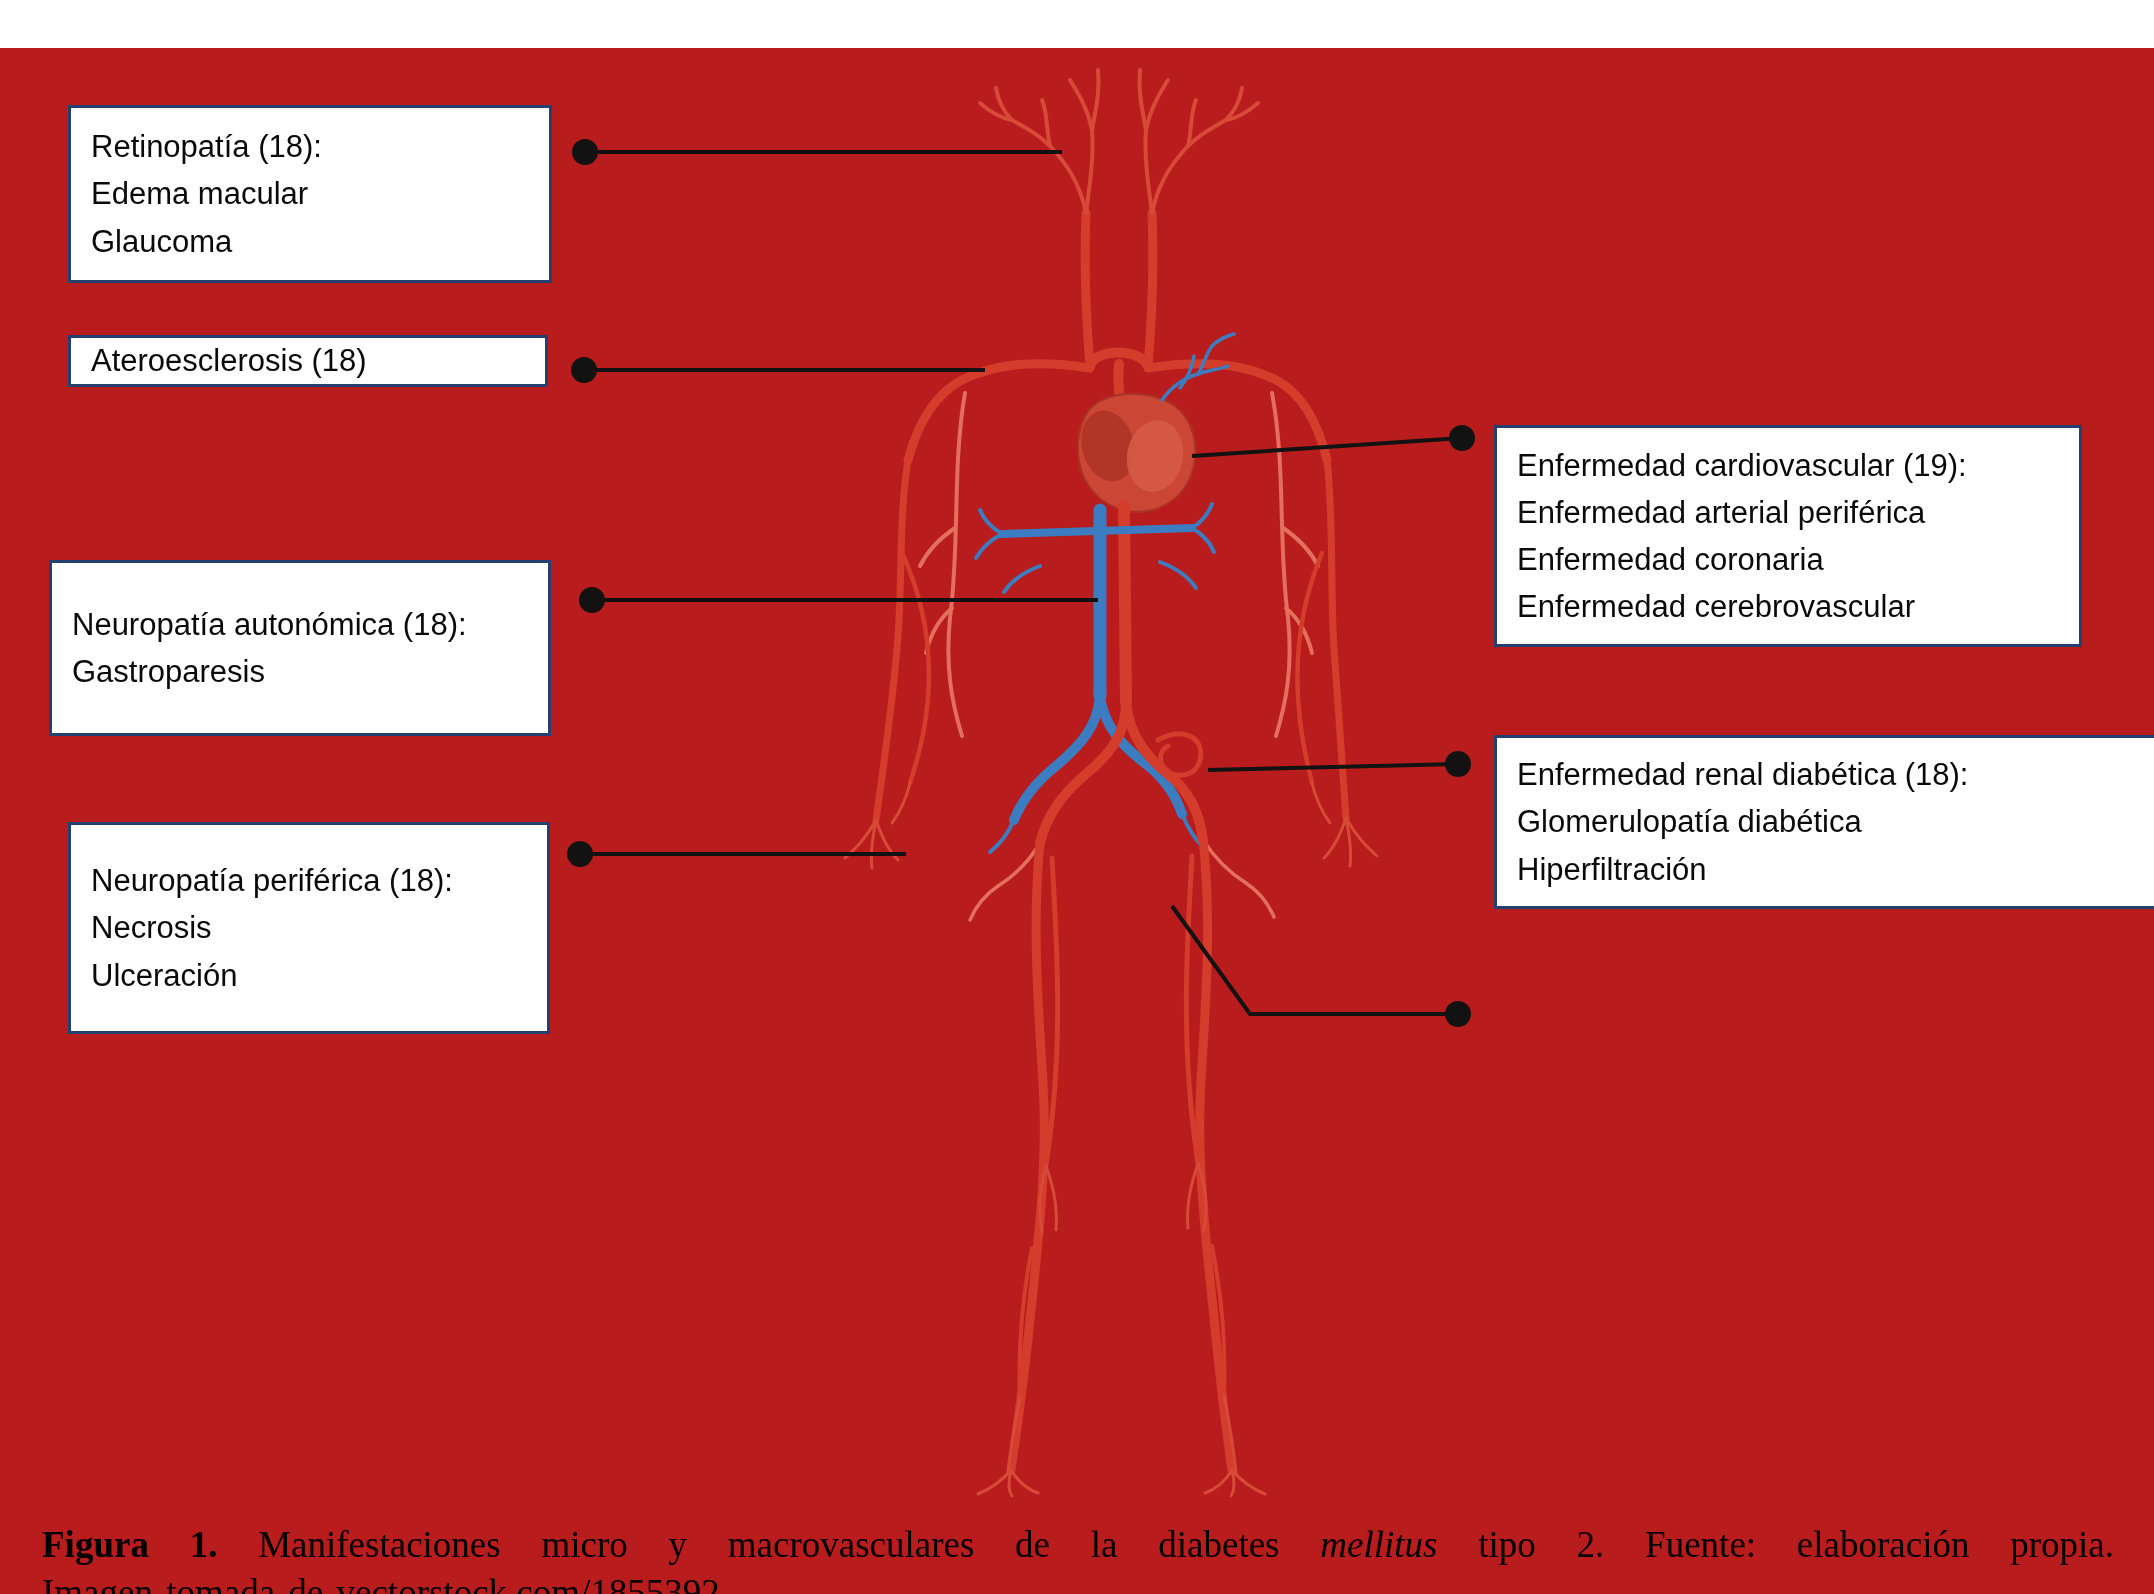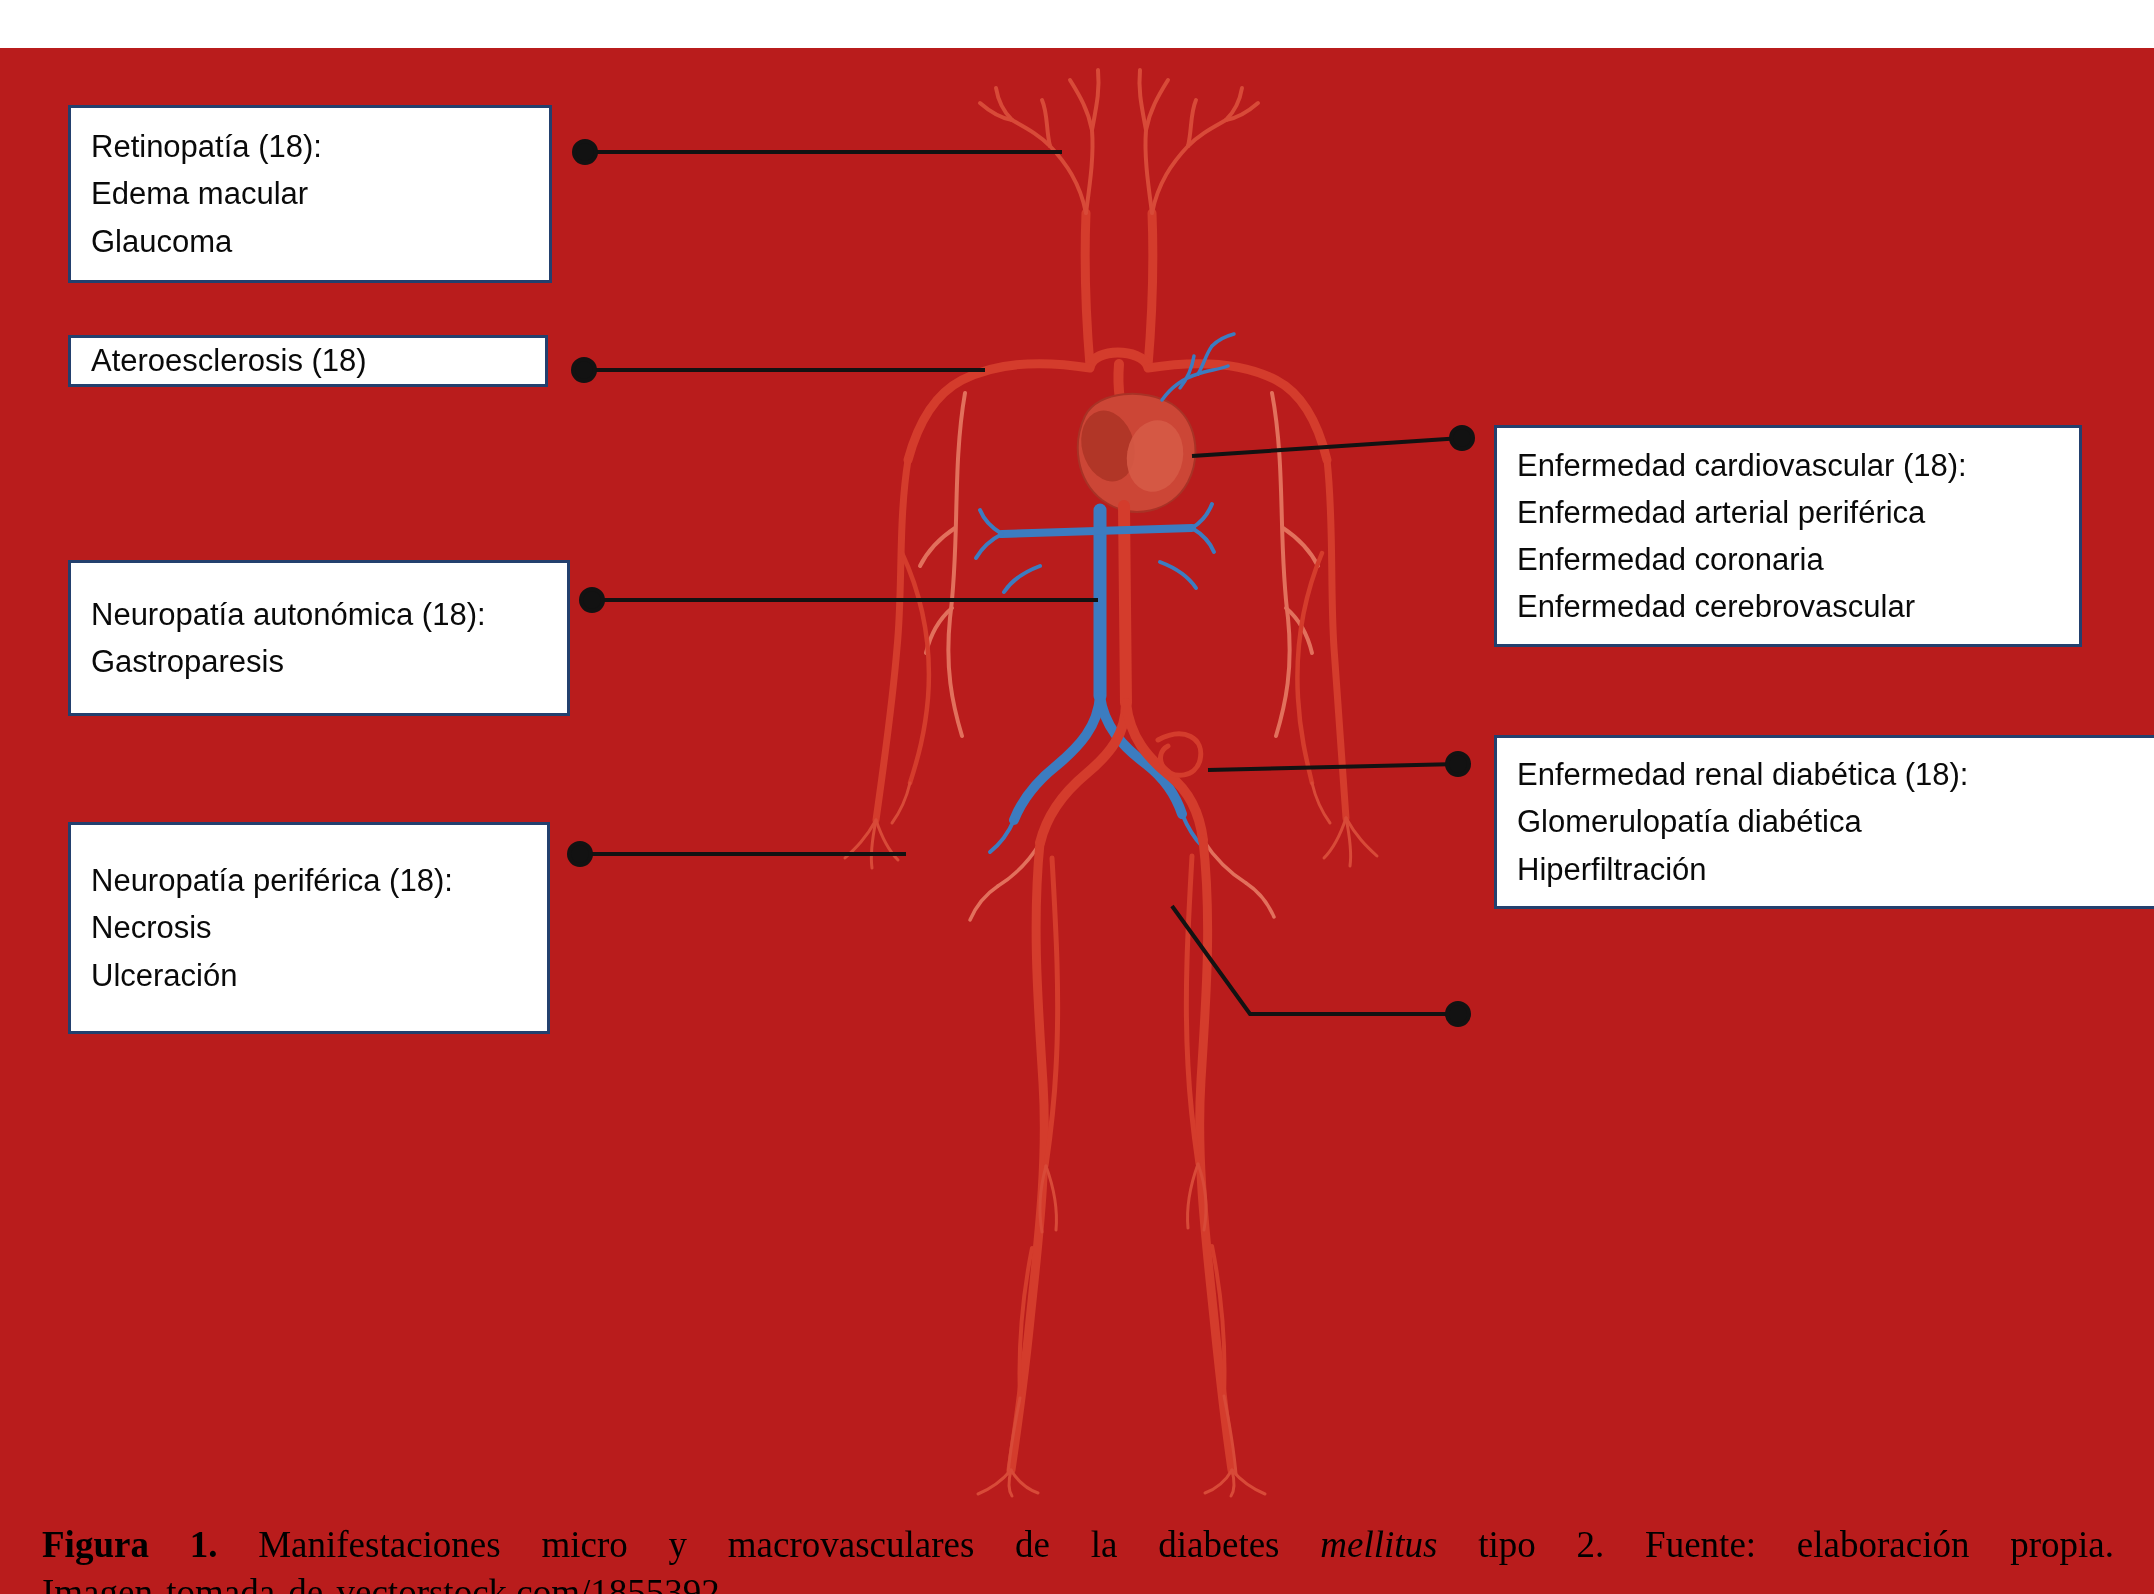--- a/index.html
+++ b/index.html
@@ -227,33 +227,33 @@
   <div class="label-box" style="left:68px; top:57px; width:484px; height:178px;">
     <div class="box-line">Retinopatía  (18):</div>
     <div class="box-line">Edema macular</div>
     <div class="box-line">Glaucoma</div>
   </div>
 
   <div class="label-box" style="left:68px; top:287px; width:480px; height:52px;">
     <div class="box-line">Ateroesclerosis  (18)</div>
   </div>
 
-  <div class="label-box" style="left:68px; top:512px; width:502px; height:156px;">
+  <div class="label-box" style="left:49px; top:512px; width:502px; height:176px;">
     <div class="box-line">Neuropatía autonómica  (18):</div>
     <div class="box-line">Gastroparesis</div>
   </div>
 
   <div class="label-box" style="left:68px; top:774px; width:482px; height:212px;">
     <div class="box-line">Neuropatía periférica  (18):</div>
     <div class="box-line">Necrosis</div>
     <div class="box-line">Ulceración</div>
   </div>
 
   <div class="label-box" style="left:1494px; top:377px; width:588px; height:222px;">
-    <div class="box-line">Enfermedad cardiovascular  (18):</div>
+    <div class="box-line">Enfermedad cardiovascular  (19):</div>
     <div class="box-line">Enfermedad arterial periférica</div>
     <div class="box-line">Enfermedad coronaria</div>
     <div class="box-line">Enfermedad cerebrovascular</div>
   </div>
 
   <div class="label-box" style="left:1494px; top:687px; width:680px; height:174px;">
     <div class="box-line">Enfermedad renal diabética  (18):</div>
     <div class="box-line">Glomerulopatía diabética</div>
     <div class="box-line">Hiperfiltración</div>
   </div>

